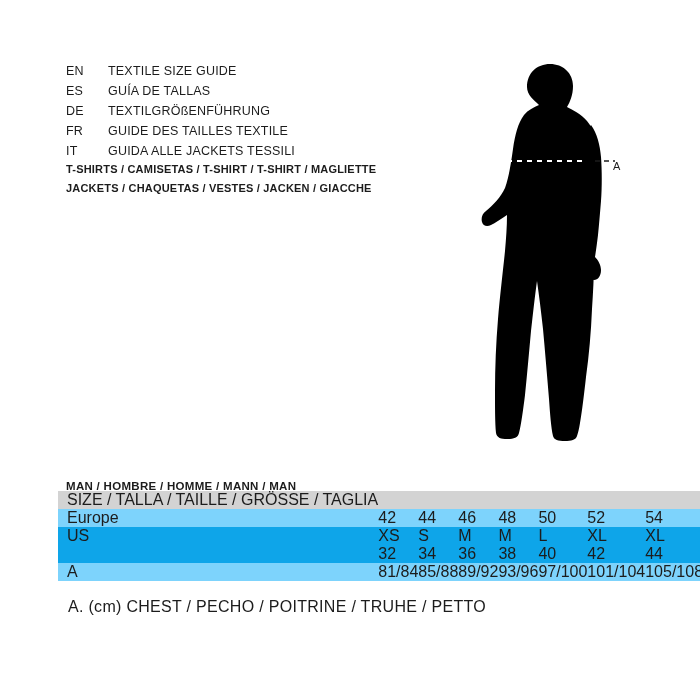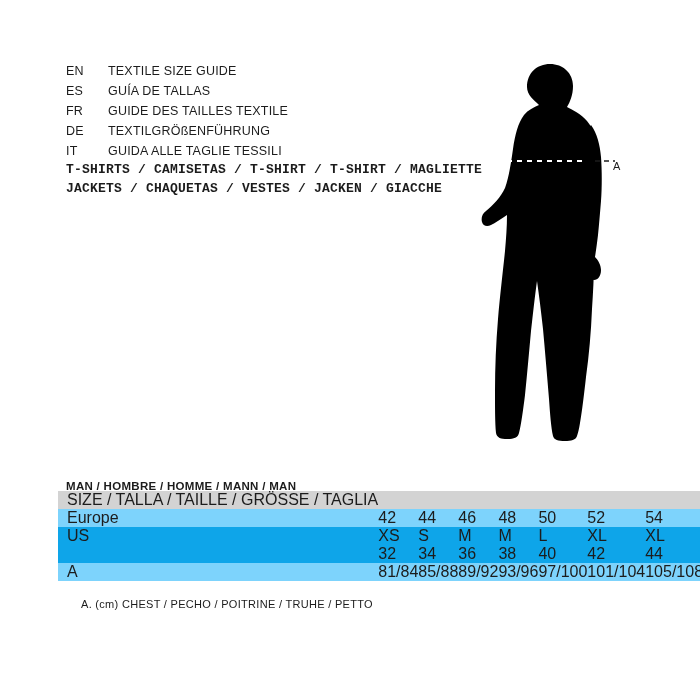--- a/index.html
+++ b/index.html
@@ -45,26 +45,25 @@
   }
 
   
   .cat-block {
     position: absolute;
     left: 66px;
     top: 160px;
     width: 420px;
   }
   .cat-line {
-    font-size: 13px;
+    font-size: 11px;
     font-weight: bold;
     letter-spacing: 0.2px;
     line-height: 19px;
     color: #1c1c1c;
-    font-family: Liberation Mono, monospace;
   }
 
   
   .figure {
     position: absolute;
     left: 455px;
     top: 55px;
     width: 210px;
     height: 400px;
   }
@@ -122,52 +121,52 @@
   .c2 { width: 58px; }
   .c3 { width: 66px; }
   .c4 { width: 72px; }
   .c5 { width: 64px; }
   .c6 { width: 58px; }
   .c7 { width: 56px; margin-top: 12px; }
   .c8 { width: 46px; }
 
   .footnote {
     position: absolute;
-    left: 81px;
+    left: 68px;
     top: 598px;
-    font-size: 11px;
+    font-size: 16px;
     letter-spacing: 0.3px;
     color: #1c1c1c;
   }
 </style>
 </head>
 <body>
 
 <div class="page">
 
   <div class="lang-block">
     <div class="lang-row">
       <span class="lang-code">EN</span>
       <span class="lang-text">TEXTILE SIZE GUIDE</span>
     </div>
     <div class="lang-row">
       <span class="lang-code">ES</span>
       <span class="lang-text">GUÍA DE TALLAS</span>
     </div>
     <div class="lang-row">
+      <span class="lang-code">DE</span>
+      <span class="lang-text">TEXTILGRÖßENFÜHRUNG</span>
+    </div>
+    <div class="lang-row">
       <span class="lang-code">FR</span>
       <span class="lang-text">GUIDE DES TAILLES TEXTILE</span>
     </div>
     <div class="lang-row">
-      <span class="lang-code">DE</span>
-      <span class="lang-text">TEXTILGRÖßENFÜHRUNG</span>
-    </div>
-    <div class="lang-row">
       <span class="lang-code">IT</span>
-      <span class="lang-text">GUIDA ALLE TAGLIE TESSILI</span>
+      <span class="lang-text">GUIDA ALLE JACKETS TESSILI</span>
     </div>
   </div>
 
   <div class="cat-block">
     <div class="cat-line">T-SHIRTS / CAMISETAS / T-SHIRT / T-SHIRT / MAGLIETTE</div>
     <div class="cat-line">JACKETS / CHAQUETAS / VESTES / JACKEN / GIACCHE</div>
   </div>
 
   <div class="figure">
     <svg width="210" height="400" viewBox="0 0 210 400" xmlns="http://www.w3.org/2000/svg">

